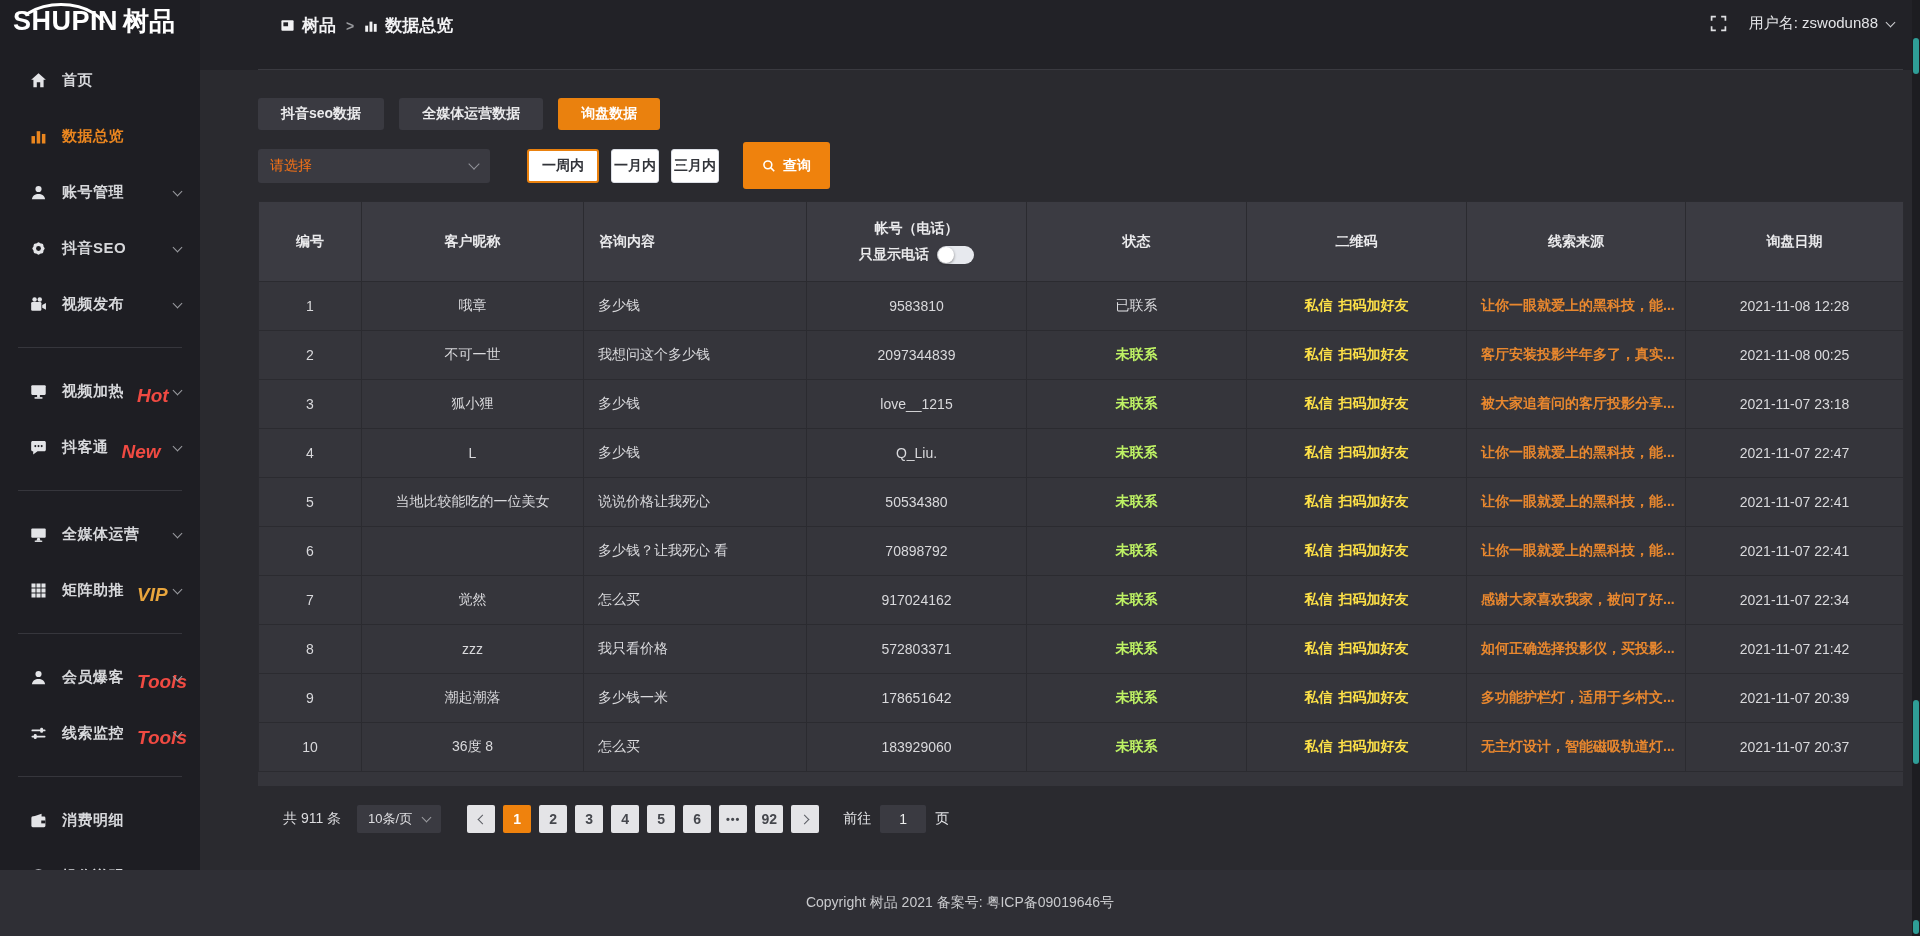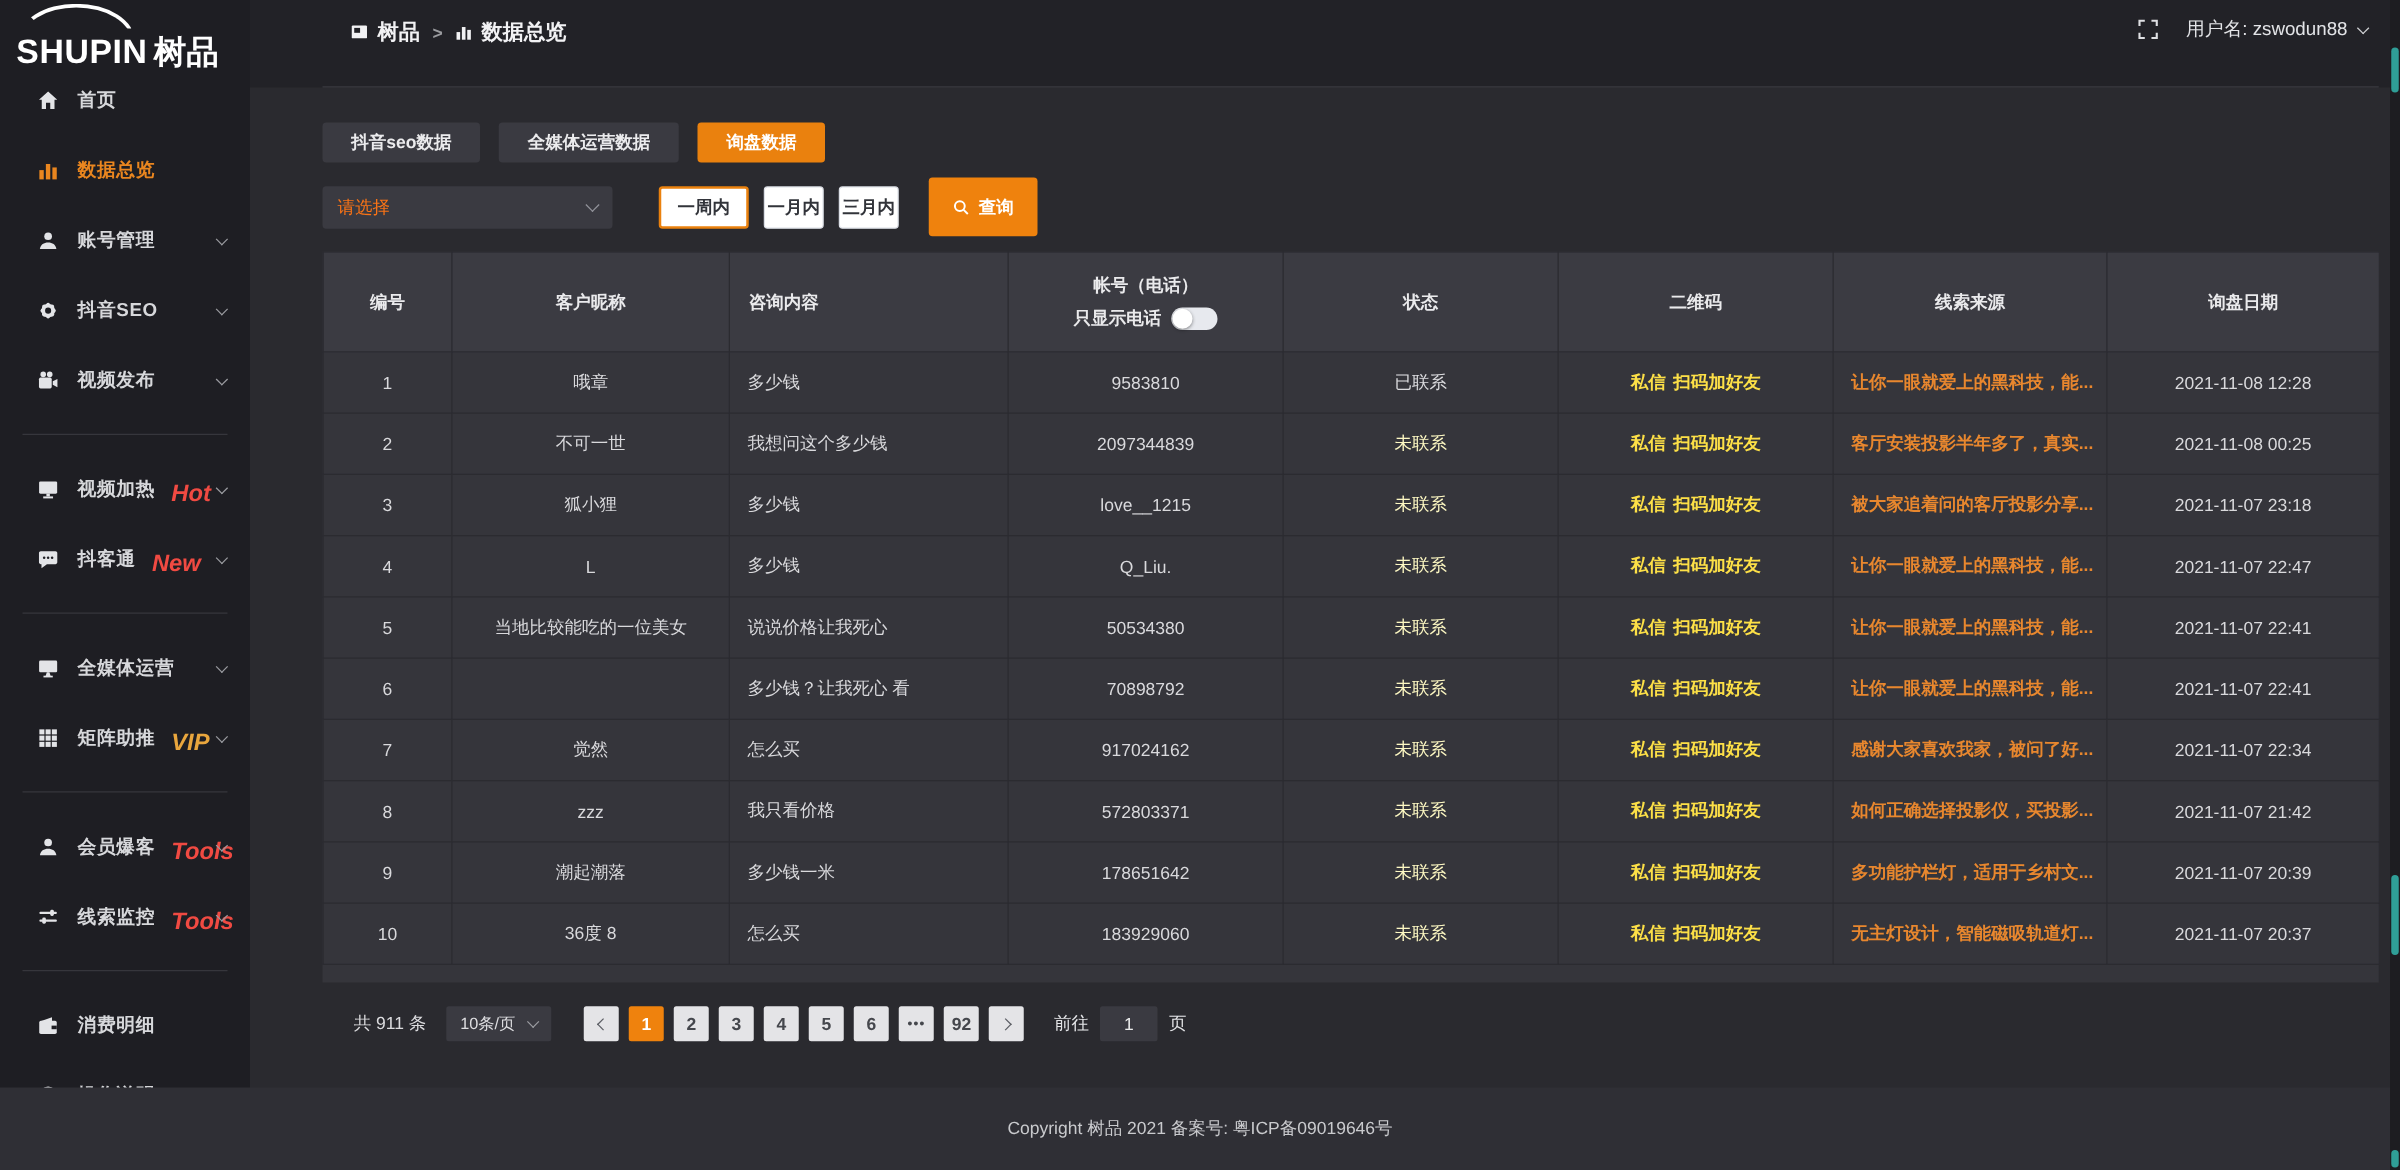--- a/index.html
+++ b/index.html
@@ -4,21 +4,21 @@
 <style>
   * { margin:0; padding:0; box-sizing:border-box; }
   html,body { background:#232327; font-family:"Liberation Sans","DejaVu Sans",sans-serif; }
   .app { position:relative; width:1920px; height:936px; background:#2a2a2f; overflow:hidden; }
 
   
   .sidebar { position:absolute; left:0; top:0; width:200px; height:100%; background:#1e1e23; z-index:3; }
   .logo { position:relative; height:48px; }
   .logo-arc { position:absolute; left:14px; top:3px; width:94px; height:30px;
               border:3px solid transparent; border-top-color:#fff; border-radius:50% / 100% 100% 0 0; }
-  .logo-text { position:absolute; left:13px; top:24px; white-space:nowrap; }
+  .logo-text { position:absolute; left:13px; top:4px; white-space:nowrap; }
   .logo-en { font-size:27px; font-weight:800; color:#fff; letter-spacing:.5px; }
   .logo-cn { font-size:26px; font-weight:900; color:#fff; margin-left:5px; }
   .nav { margin-top:4px; }
   .nav-item { position:relative; display:flex; align-items:center; height:56px; padding-left:27px;
               color:#d7d8db; cursor:pointer; }
   .nav-item .nicon { width:22px; display:flex; justify-content:center; margin-right:13px; color:#e3e4e7; }
   .nav-item .nlabel { font-size:15px; font-weight:700; letter-spacing:.5px; }
   .nav-item.active, .nav-item.active .nicon { color:#ea861f; }
   .nav-badge { font-size:19px; font-weight:700; font-style:italic; margin-left:13px;margin-top:10px; }
   .badge-red { color:#f04a42; }
@@ -66,21 +66,21 @@
   th { height:80px; background:#3b3b42; border:1px solid #2b2b30; color:#eaeaec; font-size:14px;
        font-weight:700; text-align:center; }
   th.left { text-align:left; padding-left:15px; }
   td { height:49px; background:#35353b; border:1px solid #2b2b30; color:#d9d9dc; font-size:14px;
        text-align:center; overflow:hidden; white-space:nowrap; }
   td.left { text-align:left; padding:0 14px; }
   .toggle-line { display:flex; align-items:center; justify-content:center; gap:8px; margin-top:8px; }
   .switch { width:37px; height:18px; border-radius:9px; background:#e7e9ee; display:inline-flex;
             align-items:center; padding:1px; cursor:pointer; }
   .knob { width:16px; height:16px; border-radius:50%; background:#fff; box-shadow:0 1px 3px rgba(0,0,0,.45); }
-  td.status-pending { color:#fef9c3; font-weight:400; }
+  td.status-pending { color:#bef264; font-weight:700; }
   td.status-done { color:#dcdcdf; }
   .qr-links { display:flex; justify-content:center; gap:6px; }
   .qr-links a { color:#fde047; font-weight:700; text-decoration:none; cursor:pointer; }
   td.source { color:#e8872e; font-weight:700; cursor:pointer; }
 
   
   .pagination { display:flex; align-items:center; margin:19px 0 0 25px; gap:8px; }
   .pg-total { color:#dcdcdf; font-size:14px; margin-right:8px; }
   .size-select { height:28px; background:#3a3a41; border-radius:2px; color:#dedee1; font-size:13px;
                  display:flex; align-items:center; gap:11px; padding:0 11px; margin-right:18px; cursor:pointer; }

